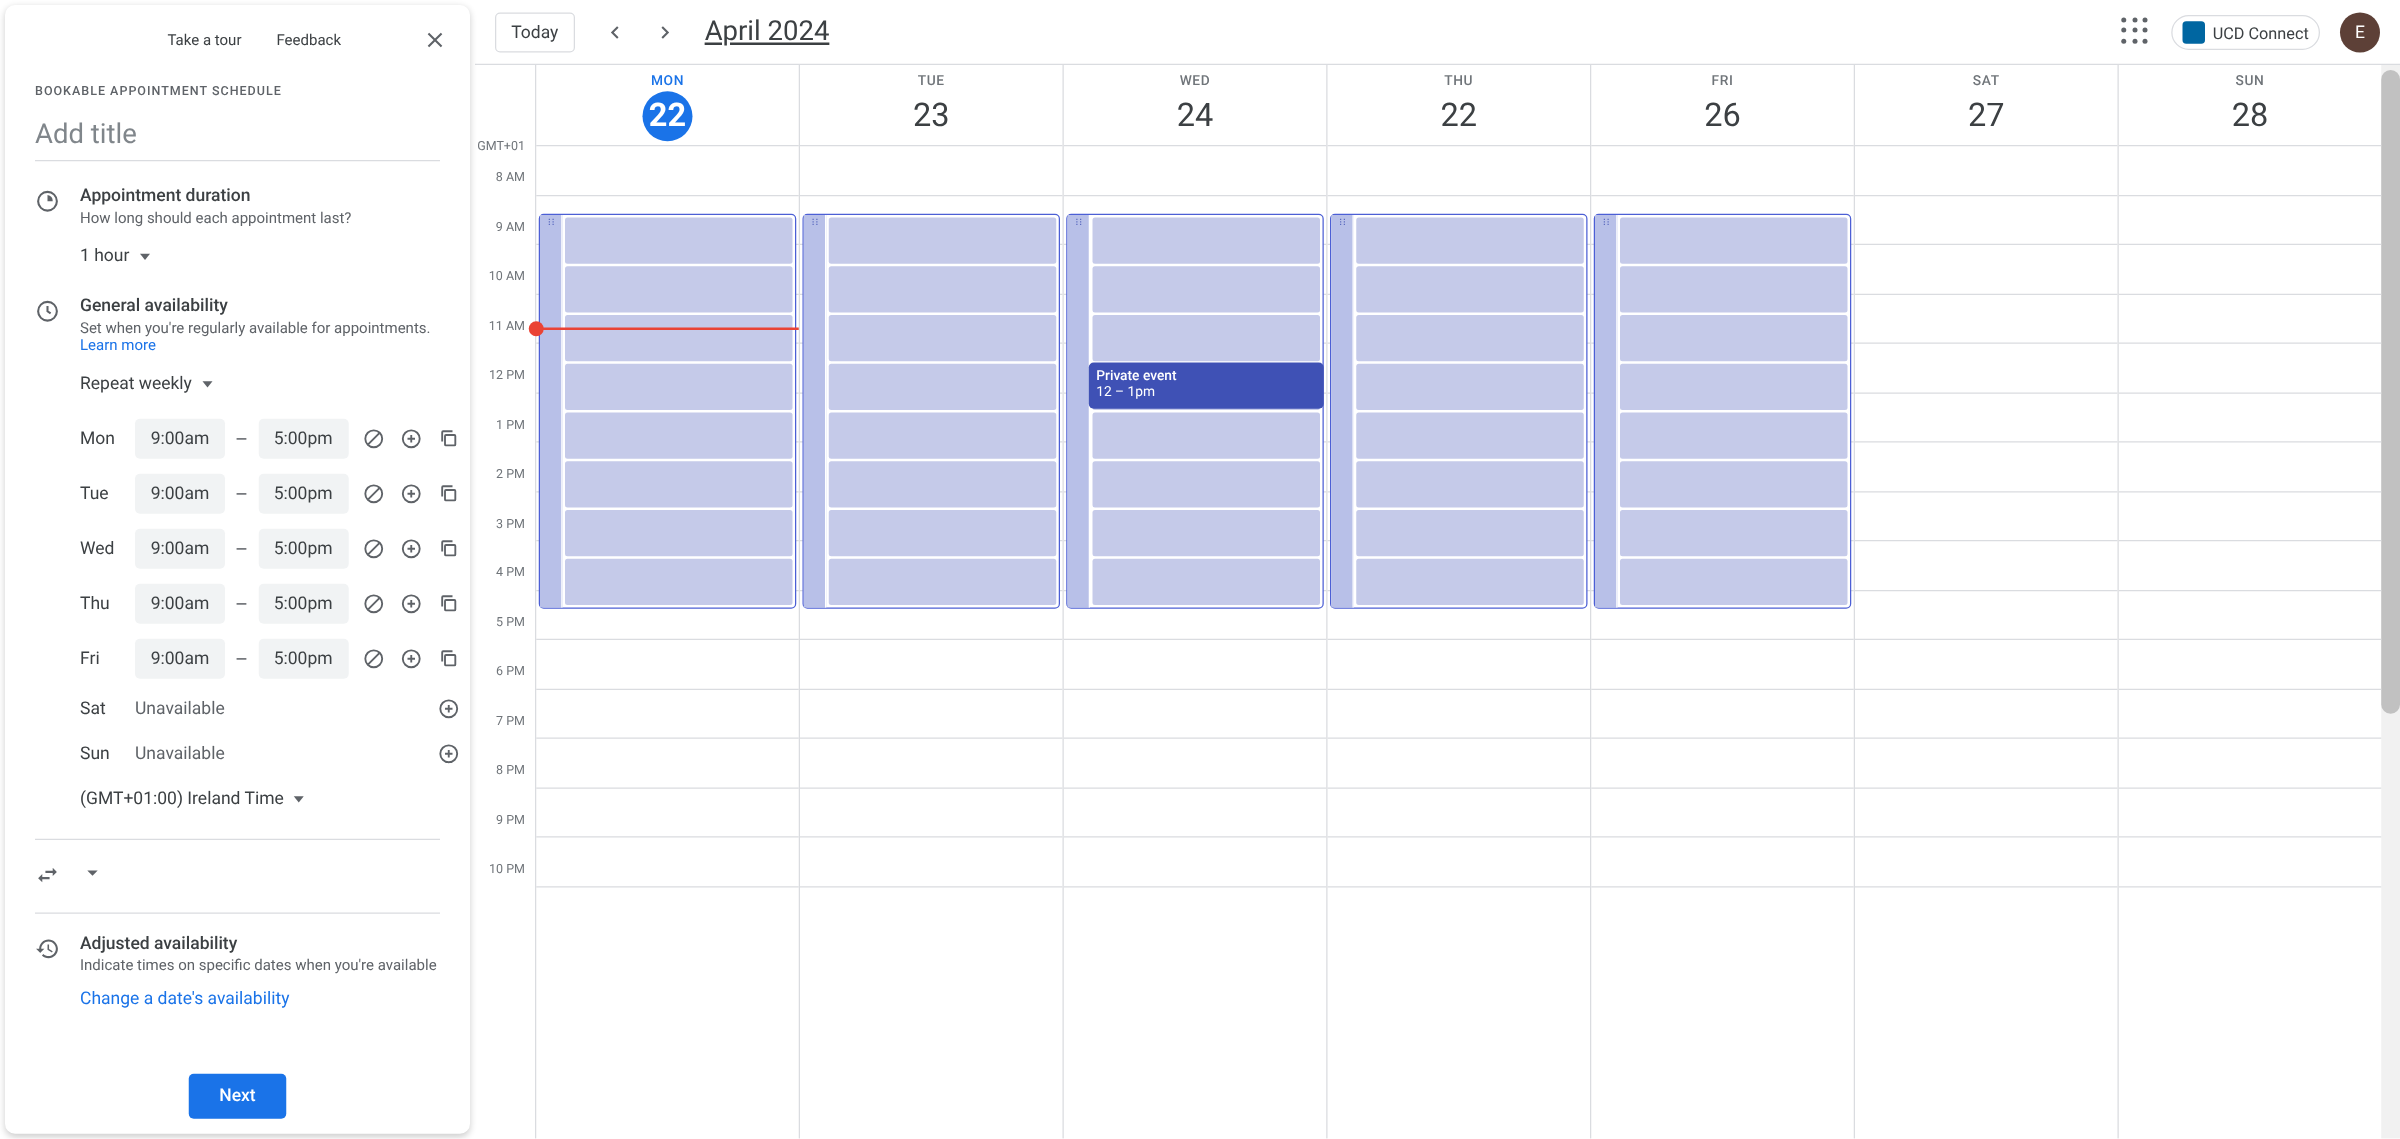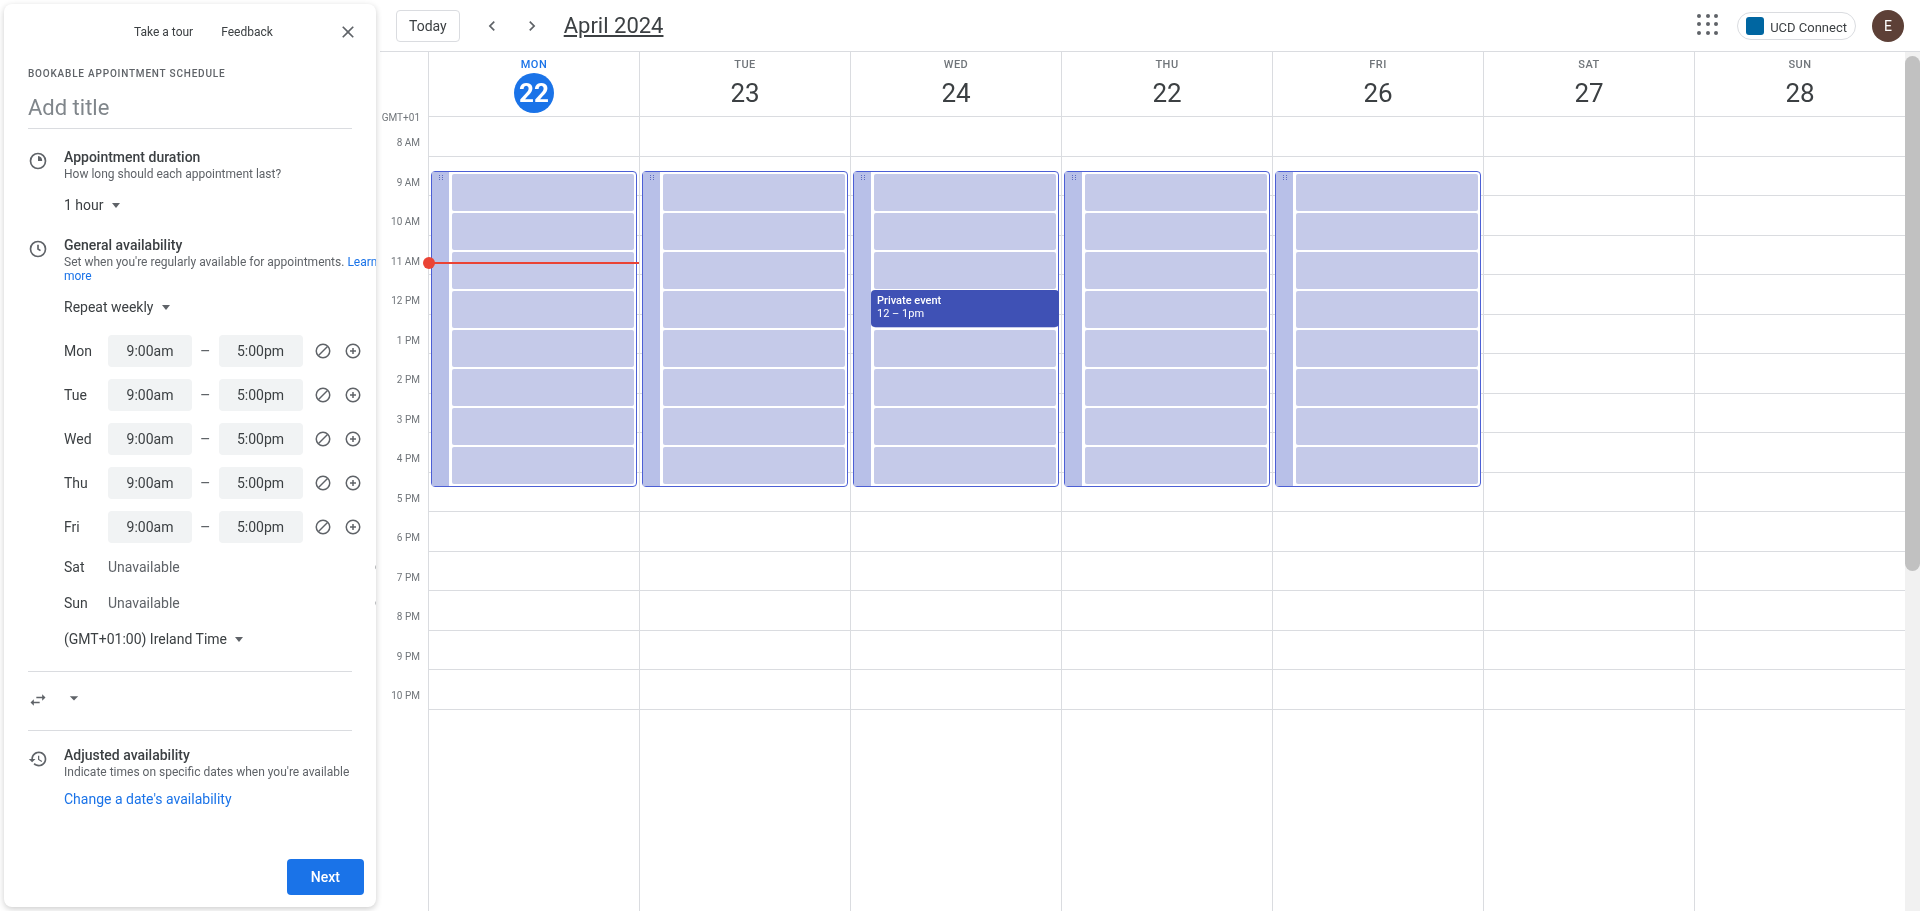--- a/index.html
+++ b/index.html
@@ -23,34 +23,34 @@
     .section-content { flex: 1; }
     .section-title { font-size: 14px; font-weight: 500; color: #3c4043; margin-bottom: 2px; }
     .section-desc { font-size: 12px; color: #5f6368; margin-bottom: 12px; }
     .link { color: #1a73e8; text-decoration: none; cursor: pointer; }
     
     .dropdown { display: inline-flex; align-items: center; gap: 8px; font-size: 14px; color: #3c4043; cursor: pointer; padding: 4px 0; }
     .dropdown-arrow { border-left: 4px solid transparent; border-right: 4px solid transparent; border-top: 5px solid #5f6368; }
     
     .availability-row { display: flex; align-items: center; gap: 8px; margin-bottom: 12px; }
     .day-label { width: 36px; font-size: 14px; color: #3c4043; }
-    .time-input { width: 84px; padding: 8px 6px; background: #f1f3f4; border: none; border-radius: 4px; font-size: 14px; text-align: center; color: #3c4043; }
+    .time-input { width: 72px; padding: 8px 6px; background: #f1f3f4; border: none; border-radius: 4px; font-size: 14px; text-align: center; color: #3c4043; }
     .dash { color: #5f6368; }
     .row-actions { display: flex; gap: 6px; margin-left: auto; }
     .icon-btn { width: 24px; height: 24px; display: flex; align-items: center; justify-content: center; cursor: pointer; color: #5f6368; border-radius: 50%; }
     .unavailable { font-size: 14px; color: #5f6368; }
     
     .timezone-row { display: flex; align-items: center; gap: 8px; margin-top: 8px; font-size: 14px; color: #3c4043; cursor: pointer; }
     
     .divider { border: none; border-top: 1px solid #dadce0; margin: 16px 0; }
     
     .expand-section { display: flex; align-items: flex-start; gap: 16px; cursor: pointer; }
     .expand-arrow { color: #5f6368; }
     
-    .sidebar-footer { padding: 12px 12px; display: flex; justify-content: flex-end; border-top: 1px solid transparent; }
+    .sidebar-footer { padding: 12px 32px; display: flex; justify-content: center; border-top: 1px solid transparent; }
     .next-btn { background: #1a73e8; color: #fff; border: none; padding: 10px 24px; border-radius: 4px; font-size: 14px; font-weight: 500; cursor: pointer; }
     
     .main { flex: 1; display: flex; flex-direction: column; }
     .topbar { height: 52px; display: flex; align-items: center; padding: 0 16px; gap: 16px; border-bottom: 1px solid #dadce0; }
     .today-btn { border: 1px solid #dadce0; background: #fff; padding: 7px 12px; border-radius: 4px; font-size: 14px; color: #3c4043; cursor: pointer; }
     .nav-arrows { display: flex; gap: 8px; }
     .nav-arrow { width: 32px; height: 32px; display: flex; align-items: center; justify-content: center; cursor: pointer; color: #5f6368; border-radius: 50%; }
     .month-label { font-size: 22px; color: #3c4043; text-decoration: underline; }
     .topbar-right { margin-left: auto; display: flex; align-items: center; gap: 16px; }
     .apps-grid { width: 24px; height: 24px; display: grid; grid-template-columns: repeat(3, 1fr); gap: 2px; cursor: pointer; }

